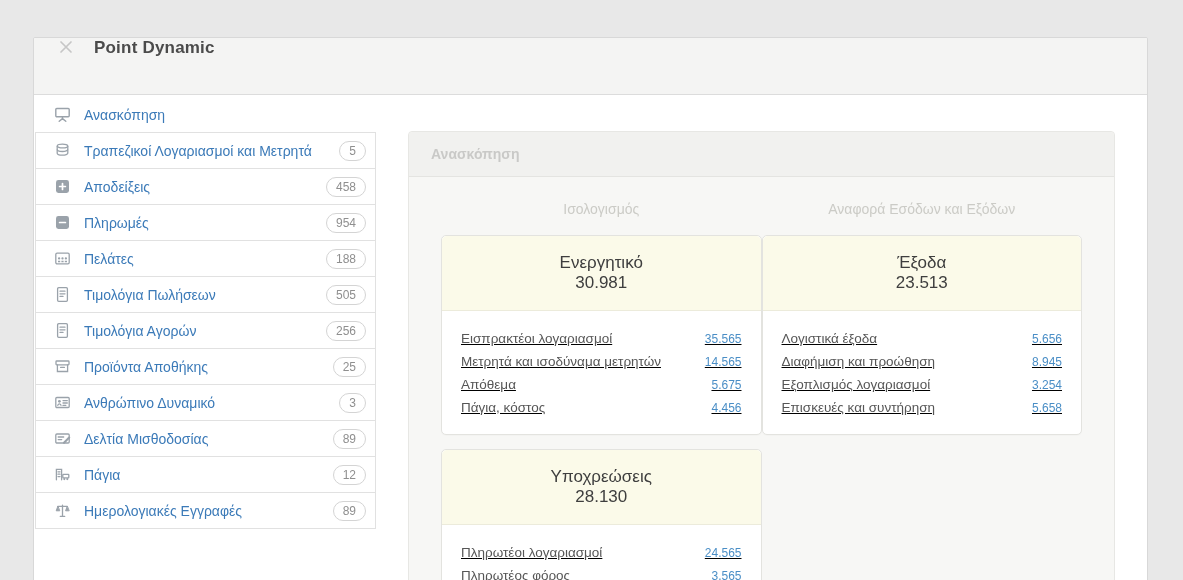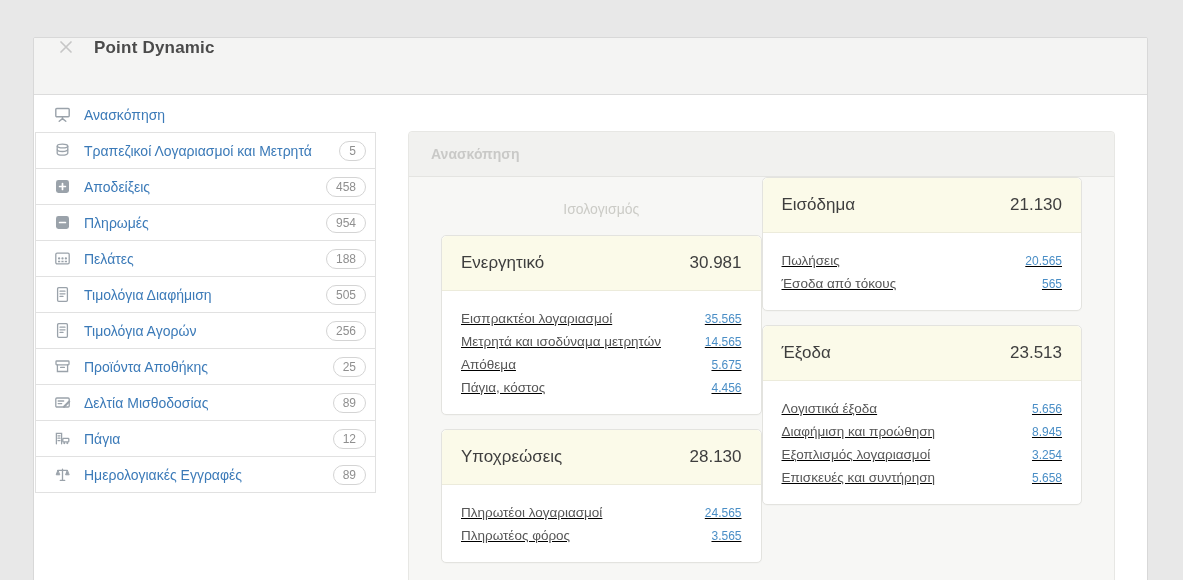--- a/index.html
+++ b/index.html
@@ -49,20 +49,21 @@
   .mcol { flex:1; min-width:0; }
   .col-title { text-align:center; color:#cbcbc6; font-size:14px; margin-top:24px; margin-bottom:18px; }
   .card {
     background:#fff; border:1px solid #e3e3df; border-radius:5px; margin-bottom:14px;
     box-shadow:0 1px 1px rgba(0,0,0,.02);
   }
   .card-head {
     display:flex; justify-content:space-between; align-items:center;
     background:#fbfae9; border-bottom:1px solid #ecebdb; border-radius:5px 5px 0 0;
     padding:17px 19px;
+    flex-direction:column;
   }
   .card-title, .card-total { font-size:17px; color:#3e3e3e; }
   .card-body { padding:16px 19px 15px;text-decoration:underline; }
   .crow { display:flex; justify-content:space-between; align-items:baseline; padding:4px 0; }
   .clabel { font-size:13.5px; color:#565656; }
   .cvalue { font-size:12px; color:#4a8ec6; cursor:pointer; }
 </style>
 </head>
 <body>
 
@@ -137,21 +138,21 @@
       <span class="sbadge">188</span>
     </div>
 
     <div class="srow">
       <span class="sicon">
         <svg width="17" height="17" viewBox="0 0 17 17" fill="none" stroke="currentColor" stroke-width="1.3" stroke-linecap="round">
           <rect x="3.6" y="1.6" width="9.8" height="13.8" rx="1.1"></rect>
           <path d="M6 5.2h5M6 7.8h5M6 10.4h3"></path>
         </svg>
       </span>
-      <span class="slabel">Τιμολόγια Διαφήμιση</span>
+      <span class="slabel">Τιμολόγια Πωλήσεων</span>
       <span class="sbadge">505</span>
     </div>
 
 
     <div class="srow">
       <span class="sicon">
         <svg width="17" height="17" viewBox="0 0 17 17" fill="none" stroke="currentColor" stroke-width="1.3" stroke-linecap="round">
           <rect x="3.6" y="1.6" width="9.8" height="13.8" rx="1.1"></rect>
           <path d="M6 5.2h5M6 7.8h5M6 10.4h3"></path>
         </svg>
@@ -165,20 +166,32 @@
         <svg width="17" height="17" viewBox="0 0 17 17" fill="none" stroke="currentColor" stroke-width="1.3" stroke-linecap="round">
           <rect x="2" y="3" width="13" height="3.8" rx="0.7"></rect>
           <path d="M3.4 6.8v6.7h10.2V6.8"></path>
           <path d="M6.6 9.4h3.8"></path>
         </svg>
       </span>
       <span class="slabel">Προϊόντα Αποθήκης</span>
       <span class="sbadge">25</span>
     </div>
 
+    <div class="srow">
+      <span class="sicon">
+        <svg width="17" height="17" viewBox="0 0 17 17" fill="none" stroke="currentColor" stroke-width="1.3" stroke-linecap="round">
+          <rect x="1.8" y="3.5" width="13.4" height="10" rx="1.1"></rect>
+          <circle cx="5.4" cy="7.3" r="1.4" fill="currentColor" stroke="none"></circle>
+          <path d="M3.8 11.3c.4-1 .9-1.4 1.6-1.4s1.2.4 1.6 1.4"></path>
+          <path d="M9 6.6h4.3M9 9h4.3M9 11.4h2.8"></path>
+        </svg>
+      </span>
+      <span class="slabel">Ανθρώπινο Δυναμικό</span>
+      <span class="sbadge">3</span>
+    </div>
 
     <div class="srow">
       <span class="sicon">
         <svg width="17" height="17" viewBox="0 0 17 17" fill="none" stroke="currentColor" stroke-width="1.3" stroke-linecap="round">
           <rect x="1.8" y="4" width="13.4" height="9" rx="1.1"></rect>
           <path d="M4.2 7h5.5M4.2 9.6h3.5"></path>
           <path d="M10 12.8l5.2-5.2" stroke-width="2.1"></path>
         </svg>
       </span>
       <span class="slabel">Δελτία Μισθοδοσίας</span>
@@ -259,37 +272,22 @@
             </div>
             <div class="crow">
               <span class="clabel">Πληρωτέος φόρος</span>
               <span class="cvalue">3.565</span>
             </div>
           </div>
         </div>
       </div>
 
       <div class="mcol">
-
-        <div class="card">
-          <div class="card-head">
-            <span class="card-title">Εισόδημα</span>
-            <span class="card-total">21.130</span>
-          </div>
-          <div class="card-body">
-            <div class="crow">
-              <span class="clabel">Πωλήσεις</span>
-              <span class="cvalue">20.565</span>
-            </div>
-            <div class="crow">
-              <span class="clabel">Έσοδα από τόκους</span>
-              <span class="cvalue">565</span>
-            </div>
-          </div>
-        </div>
+        <div class="col-title">Αναφορά Εσόδων και Εξόδων</div>
+
 
         <div class="card">
           <div class="card-head">
             <span class="card-title">Έξοδα</span>
             <span class="card-total">23.513</span>
           </div>
           <div class="card-body">
             <div class="crow">
               <span class="clabel">Λογιστικά έξοδα</span>
               <span class="cvalue">5.656</span>

